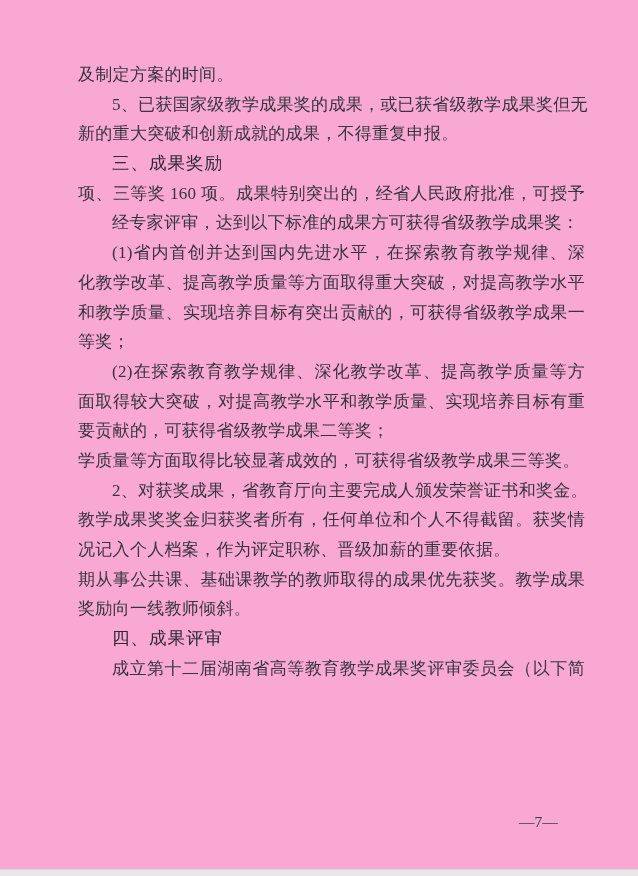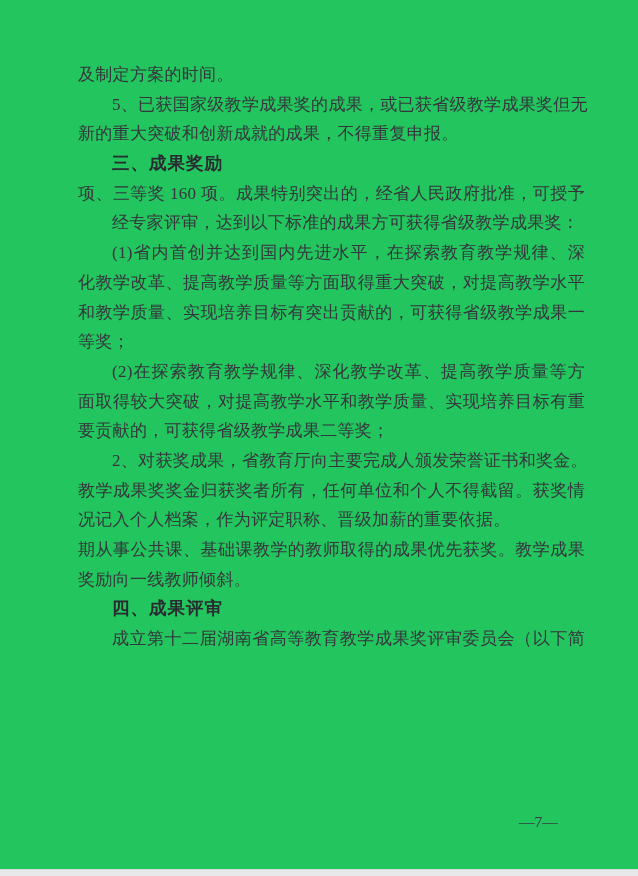--- a/index.html
+++ b/index.html
@@ -4,21 +4,21 @@
 <style>
   html, body {
     margin: 0;
     padding: 0;
     background: #ffffff;
   }
   .page {
     position: relative;
     width: 638px;
     height: 876px;
-    background: #22c55e;
+    background: #f9a8d4;
     overflow: hidden;
     font-family: "Liberation Serif", "DejaVu Serif", serif;
   }
   .content {
     position: absolute;
     left: 78px;
     top: 60px;
     width: 507px;
   }
   .line {
@@ -32,21 +32,21 @@
     text-align-last: left;
   }
   .line.jlast {
     text-align-last: justify;
   }
   .line.indent {
     text-indent: 34px;
   }
   .line.heading {
     font-family: "Liberation Sans", "DejaVu Sans", sans-serif;
-    font-weight: 700;
+    font-weight: 400;
     font-size: 17.5px;
     color: #2a2a31;
     letter-spacing: 1px;
   }
   .page-number {
     position: absolute;
     left: 519px;
     top: 811px;
     width: 80px;
     font-size: 15.5px;
@@ -75,20 +75,21 @@
       <div class="line heading indent">三、成果奖励</div>
       <div class="line jlast">项、三等奖 160 项。成果特别突出的，经省人民政府批准，可授予</div>
       <div class="line indent">经专家评审，达到以下标准的成果方可获得省级教学成果奖：</div>
       <div class="line indent jlast">(1)省内首创并达到国内先进水平，在探索教育教学规律、深</div>
       <div class="line jlast">化教学改革、提高教学质量等方面取得重大突破，对提高教学水平</div>
       <div class="line jlast">和教学质量、实现培养目标有突出贡献的，可获得省级教学成果一</div>
       <div class="line">等奖；</div>
       <div class="line indent jlast">(2)在探索教育教学规律、深化教学改革、提高教学质量等方</div>
       <div class="line jlast">面取得较大突破，对提高教学水平和教学质量、实现培养目标有重</div>
       <div class="line">要贡献的，可获得省级教学成果二等奖；</div>
+      <div class="line">学质量等方面取得比较显著成效的，可获得省级教学成果三等奖。</div>
       <div class="line indent jlast">2、对获奖成果，省教育厅向主要完成人颁发荣誉证书和奖金。</div>
       <div class="line jlast">教学成果奖奖金归获奖者所有，任何单位和个人不得截留。获奖情</div>
       <div class="line">况记入个人档案，作为评定职称、晋级加薪的重要依据。</div>
       <div class="line jlast">期从事公共课、基础课教学的教师取得的成果优先获奖。教学成果</div>
       <div class="line">奖励向一线教师倾斜。</div>
       <div class="line heading indent">四、成果评审</div>
       <div class="line indent jlast">成立第十二届湖南省高等教育教学成果奖评审委员会（以下简</div>
     </div>
   <div class="page-number">—7—</div>
   <div class="bottom-edge"></div>

